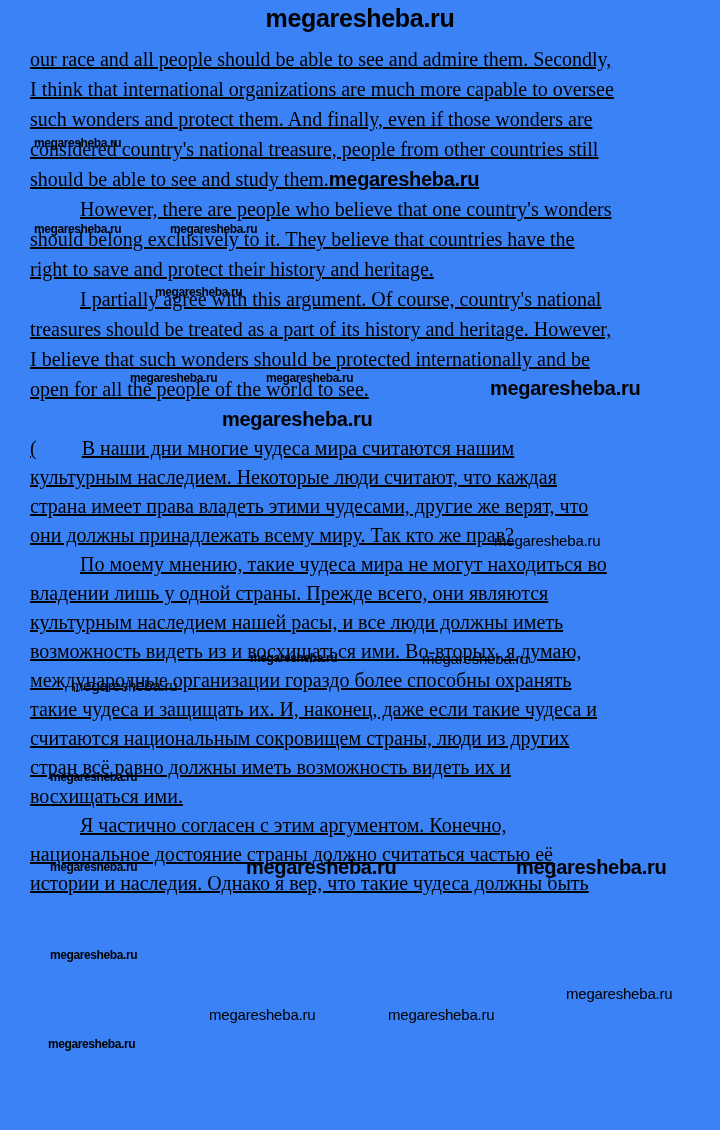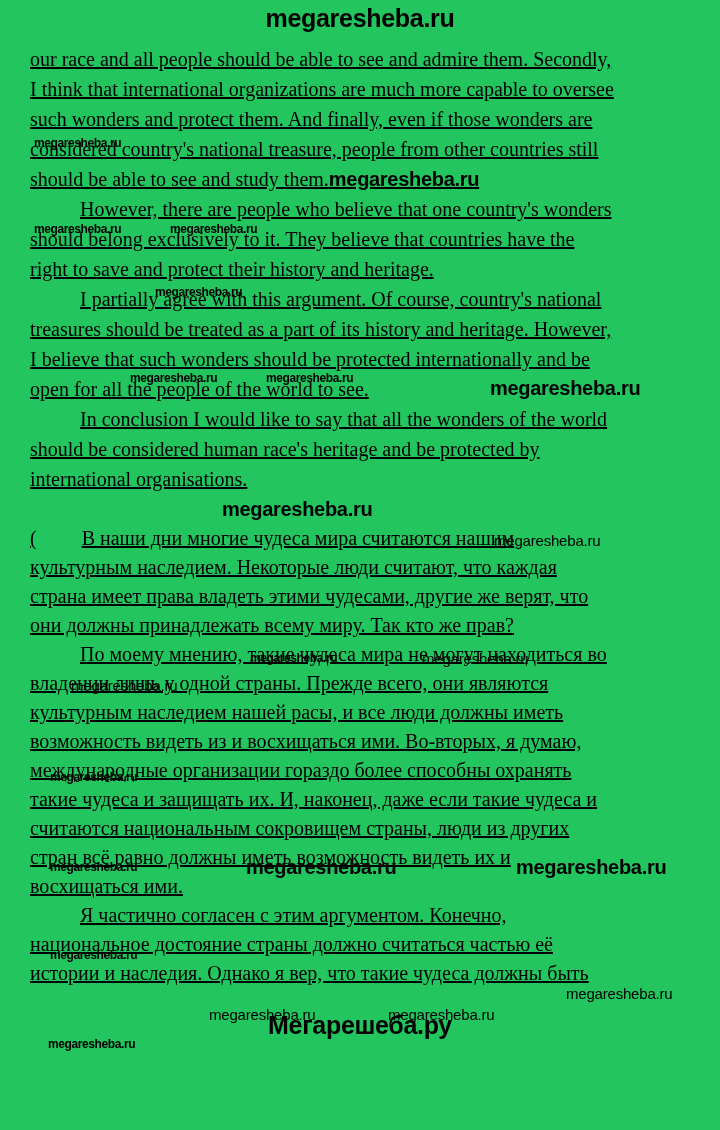--- a/index.html
+++ b/index.html
@@ -1,20 +1,20 @@
 <!DOCTYPE html>
 <html><head>
 <meta charset="utf-8">
 <style>
   html, body { margin: 0; padding: 0; background: #ffffff; }
   .page {
     position: relative;
     width: 720px;
     height: 1130px;
-    background: #22c55e;
+    background: #3b82f6;
     color: #000000;
     font-family: "Liberation Serif", serif;
     overflow: hidden;
   }
   .top-brand {
     margin-top: 2px;
     height: 32px;
     line-height: 32px;
     text-align: center;
     font-family: "Liberation Sans", sans-serif;
@@ -84,23 +84,20 @@
 such wonders and protect them. And finally, even if those wonders are
 considered country's national treasure, people from other countries still
 should be able to see and study them.</span><span class="wm-inline">megaresheba.ru</span></div>
     <div class="para indent"><span>However, there are people who believe that one country's wonders
 should belong exclusively to it. They believe that countries have the
 right to save and protect their history and heritage.</span></div>
     <div class="para indent"><span>I partially agree with this argument. Of course, country's national
 treasures should be treated as a part of its history and heritage. However,
 I believe that such wonders should be protected internationally and be
 open for all the people of the world to see.</span></div>
-    <div class="para indent"><span>In conclusion I would like to say that all the wonders of the world
-should be considered human race's heritage and be protected by
-international organisations.</span></div>
   </div>
 
   <div class="center-wm">megaresheba.ru</div>
 
   <div class="essay-ru">
     <div class="para"><span>(</span><span class="gap"></span><span>В наши дни многие чудеса мира считаются нашим
 культурным наследием. Некоторые люди считают, что каждая
 страна имеет права владеть этими чудесами, другие же верят, что
 они должны принадлежать всему миру. Так кто же прав?</span></div>
     <div class="para indent"><span>По моему мнению, такие чудеса мира не могут находиться во
@@ -110,21 +107,20 @@
 международные организации гораздо более способны охранять
 такие чудеса и защищать их. И, наконец, даже если такие чудеса и
 считаются национальным сокровищем страны, люди из других
 стран всё равно должны иметь возможность видеть их и
 восхищаться ими.</span></div>
     <div class="para indent"><span>Я частично согласен с этим аргументом. Конечно,
 национальное достояние страны должно считаться частью её
 истории и наследия. Однако я вер, что такие чудеса должны быть</span></div>
   </div>
 
-  <div class="bottom-brand">Мегарешеба.ру</div>
 
   <div class="wm wm-sb" style="left:34px;  top:136px;">megaresheba.ru</div>
   <div class="wm wm-sb" style="left:34px;  top:222px;">megaresheba.ru</div>
   <div class="wm wm-sb" style="left:170px; top:222px;">megaresheba.ru</div>
   <div class="wm wm-sb" style="left:155px; top:285px;">megaresheba.ru</div>
   <div class="wm wm-sb" style="left:130px; top:371px;">megaresheba.ru</div>
   <div class="wm wm-sb" style="left:266px; top:371px;">megaresheba.ru</div>
   <div class="wm wm-sb" style="left:250px; top:651px;">megaresheba.ru</div>
   <div class="wm wm-sb" style="left:50px;  top:770px;">megaresheba.ru</div>
   <div class="wm wm-sb" style="left:50px;  top:860px;">megaresheba.ru</div>

